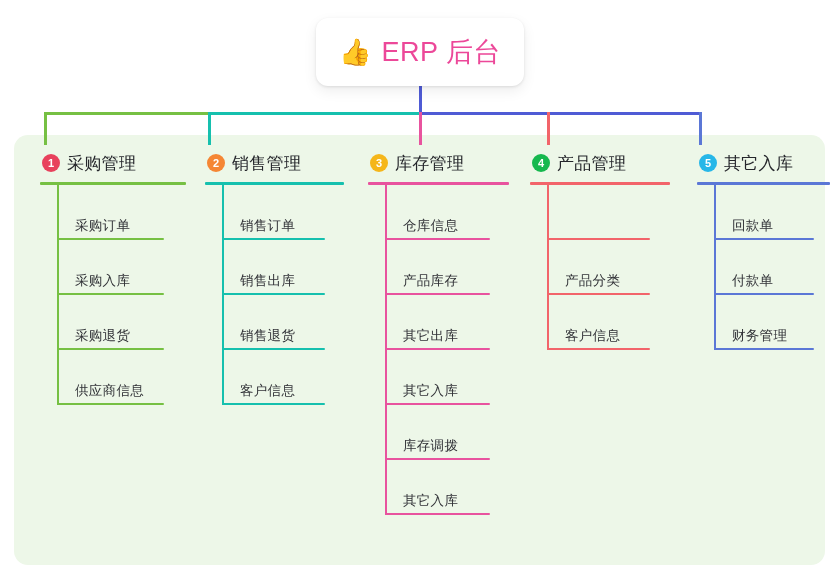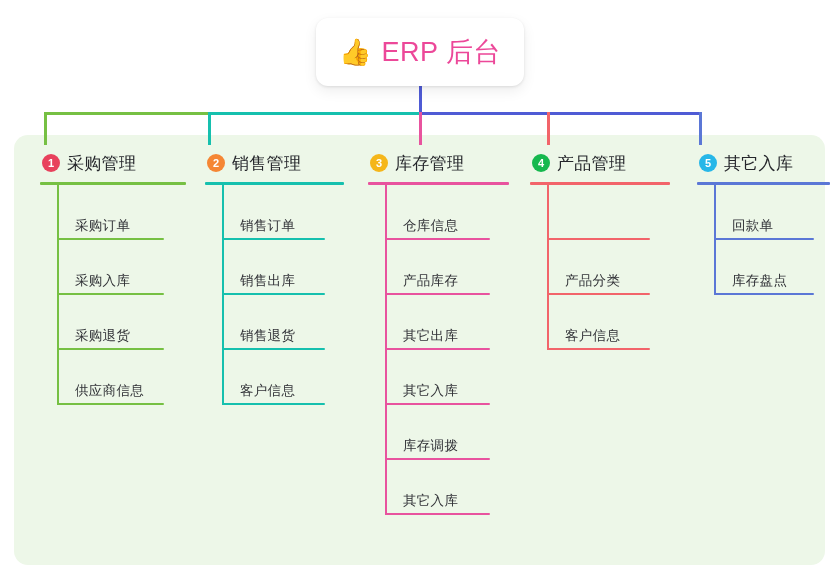--- a/index.html
+++ b/index.html
@@ -285,20 +285,24 @@
           <span class="col-title">其它入库</span>
         </div>
         <div class="head-rule" style="background: rgb(91, 119, 214); width: 133px;"></div>
         <div class="branch">
           <div class="trunk" style="background: rgb(91, 119, 214);"></div>
           <div class="item">
             <span class="item-label">回款单</span>
             <div class="item-rule" style="background: rgb(91, 119, 214); width: 100px;"></div>
           </div>
           <div class="item">
-            <span class="item-label">库存盘点</span>
+            <span class="item-label">付款单</span>
             <div class="item-rule" style="background: rgb(91, 119, 214); width: 100px;"></div>
           </div>
+          <div class="item">
+            <span class="item-label">财务管理</span>
+            <div class="item-rule" style="background: rgb(91, 119, 214); width: 100px;"></div>
+          </div>
         </div>
       </div>
     </div>
 
 </div>
 
 </body></html>

